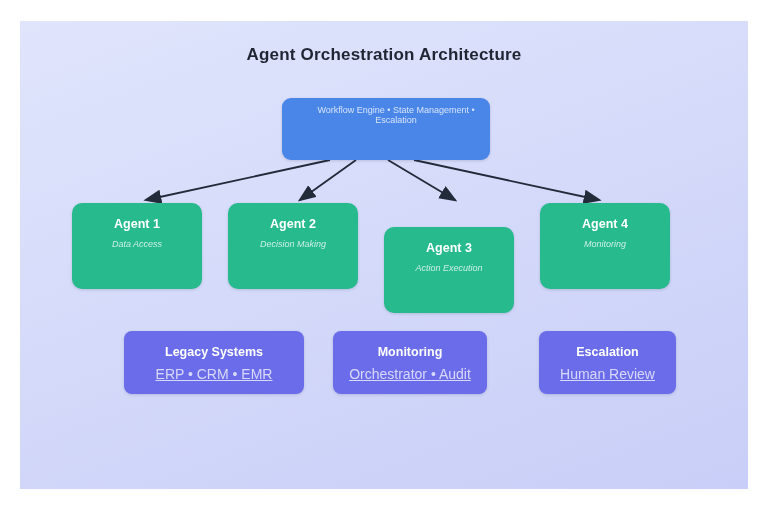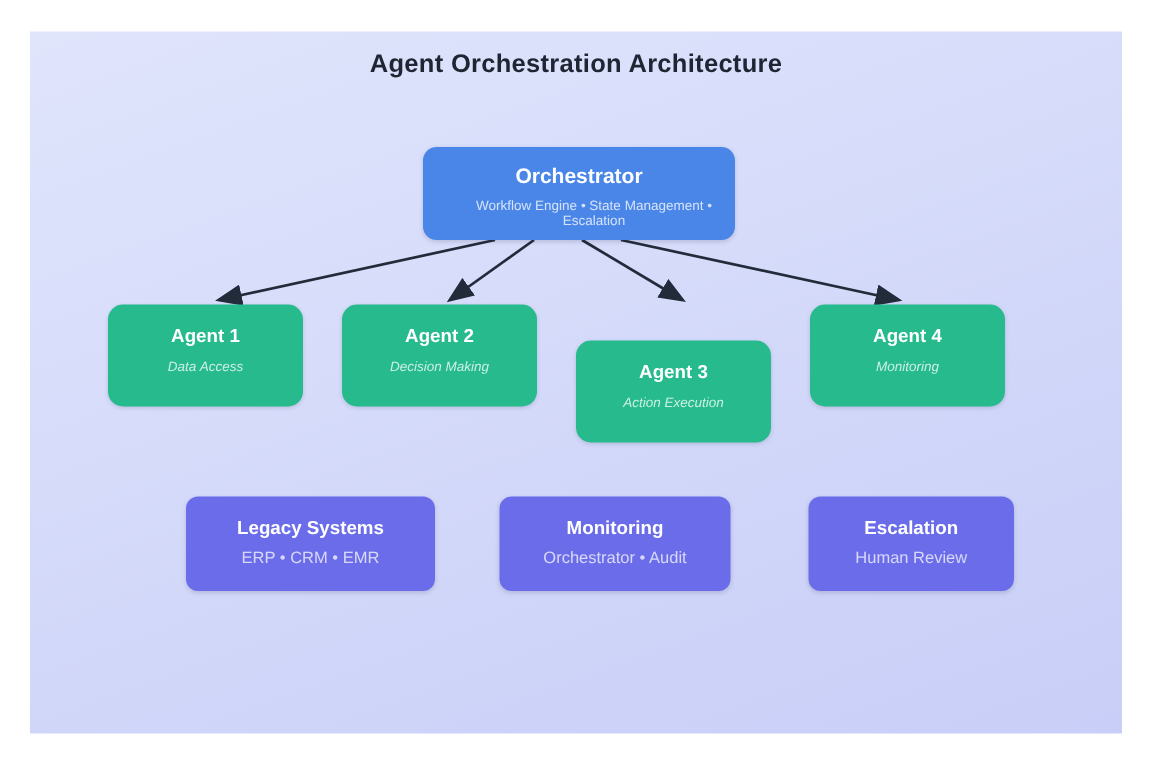--- a/index.html
+++ b/index.html
@@ -5,49 +5,49 @@
   html,body{margin:0;padding:0;background:#ffffff;}
   .stage{
     position:relative;width:768px;height:509px;background:#ffffff;overflow:hidden;
     font-family:"Liberation Sans", sans-serif;
   }
   .canvas{
     position:absolute;left:20px;top:21px;width:728px;height:468px;
     background:linear-gradient(160deg, var(--background-top,#e0e5fc) 0%, var(--background-bottom,#c8cef7) 100%);
   }
   .diagram-title{
-    position:absolute;left:0;top:33px;width:768px;text-align:center;
+    position:absolute;left:0;top:45px;width:768px;text-align:center;
     font-size:17px;font-weight:bold;color:var(--title-color,#1f2533);
     letter-spacing:0.2px;
   }
   .node{
     position:absolute;border-radius:9px;color:#ffffff;text-align:center;
     box-shadow:0 1px 3px rgba(40,50,90,0.18);
   }
   .node-title{font-weight:bold;}
   .node-subtitle{opacity:0.88;}
   .orchestrator{
     left:282px;top:98px;width:208px;height:62px;
     background:var(--orchestrator-fill,#4a86e8);
   }
   .orchestrator .node-title{padding-top:11px;font-size:14px;}
   .orchestrator .node-subtitle{padding-top:7px;font-size:9px;color:#e8f0fe;padding-left:20px;}
   .agent{
-    top:203px;width:130px;height:68px;border-radius:10px;
+    top:203px;width:130px;height:86px;border-radius:10px;
     background:var(--agent-fill,#26ba8d);
   }
   .agent .node-title{padding-top:14px;font-size:12.5px;}
   .agent .node-subtitle{padding-top:8px;font-size:9px;color:#e2f7ef;font-style:italic;}
   .agent-1{left:72px;} .agent-2{left:228px;} .agent-3{left:384px;margin-top:24px;} .agent-4{left:540px;}
   .system{
-    top:331px;width:166px;height:63px;border-radius:8px;
+    top:331px;width:180px;height:63px;border-radius:8px;
     background:var(--system-fill,#6b6ce9);
   }
   .system .node-title{padding-top:14px;font-size:12.5px;}
-  .system .node-subtitle{padding-top:7px;font-size:11px;color:#e6e6fb;}
+  .system .node-subtitle{padding-top:7px;font-size:14px;color:#e6e6fb;text-decoration:underline;}
   .system-legacy{left:124px;} .system-monitoring{left:333px;width:154px;} .system-escalation{left:539px;width:137px;}
   .edges{position:absolute;left:0;top:0;width:768px;height:509px;pointer-events:none;}
 </style>
 </head>
 <body>
 
 <div class="stage">
   <div class="canvas"></div>
 
   <div class="diagram-title">Agent Orchestration Architecture</div>
@@ -58,21 +58,20 @@
         <path d="M0,0 L10,4 L0,8 z" style="fill:var(--arrow-color,#222b3a)"></path>
       </marker>
     </defs>
     <line x1="330" y1="160" x2="146" y2="200" style="stroke:var(--arrow-color,#222b3a)" stroke-width="1.8" marker-end="url(#arrowhead)"></line>
     <line x1="356" y1="160" x2="300" y2="200" style="stroke:var(--arrow-color,#222b3a)" stroke-width="1.8" marker-end="url(#arrowhead)"></line>
     <line x1="388" y1="160" x2="455" y2="200" style="stroke:var(--arrow-color,#222b3a)" stroke-width="1.8" marker-end="url(#arrowhead)"></line>
     <line x1="414" y1="160" x2="599" y2="200" style="stroke:var(--arrow-color,#222b3a)" stroke-width="1.8" marker-end="url(#arrowhead)"></line>
   </svg>
 
   <div class="node orchestrator">
-    <div class="node-title">Orchestrator</div>
     <div class="node-subtitle">Workflow Engine • State Management • Escalation</div>
   </div>
 
   <div class="node agent agent-1">
     <div class="node-title">Agent 1</div>
     <div class="node-subtitle">Data Access</div>
   </div>
   <div class="node agent agent-2">
     <div class="node-title">Agent 2</div>
     <div class="node-subtitle">Decision Making</div>

